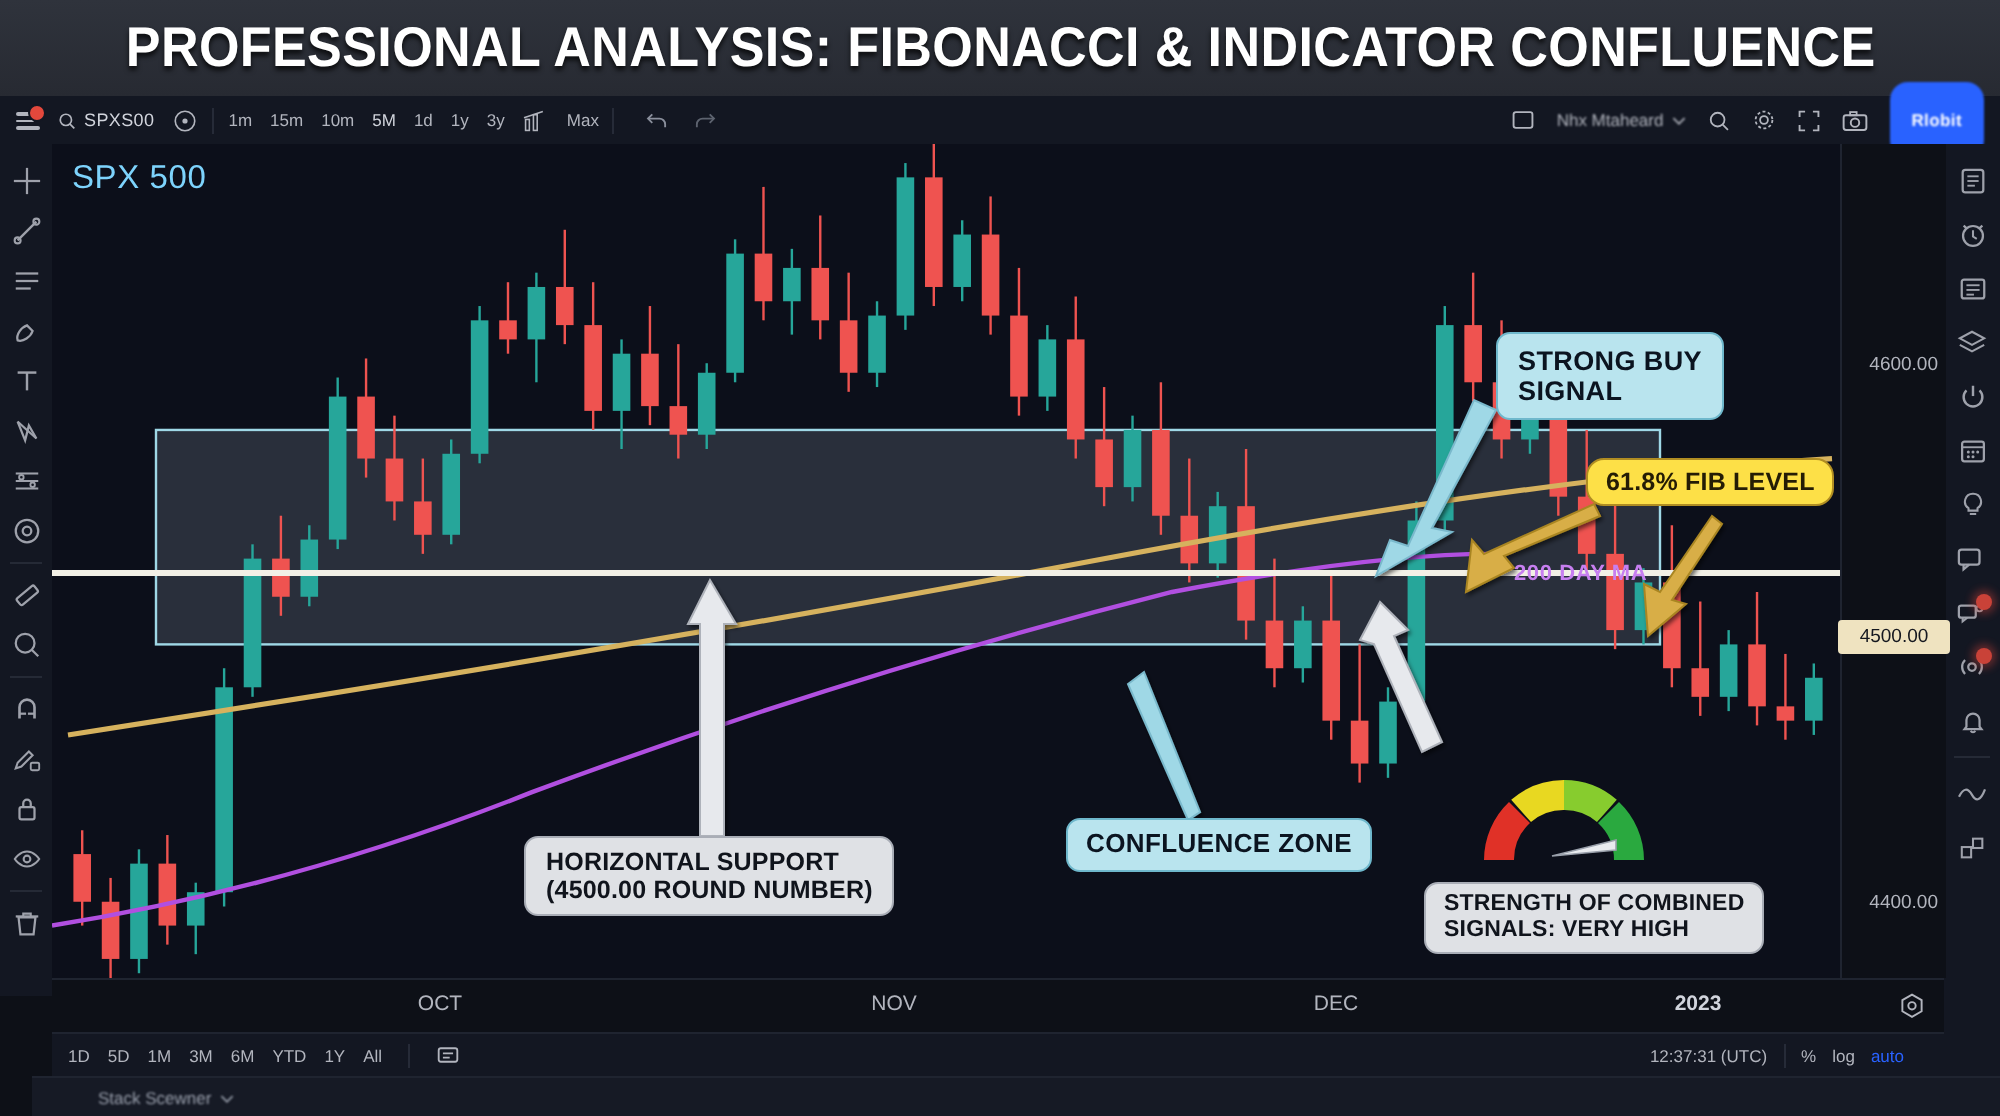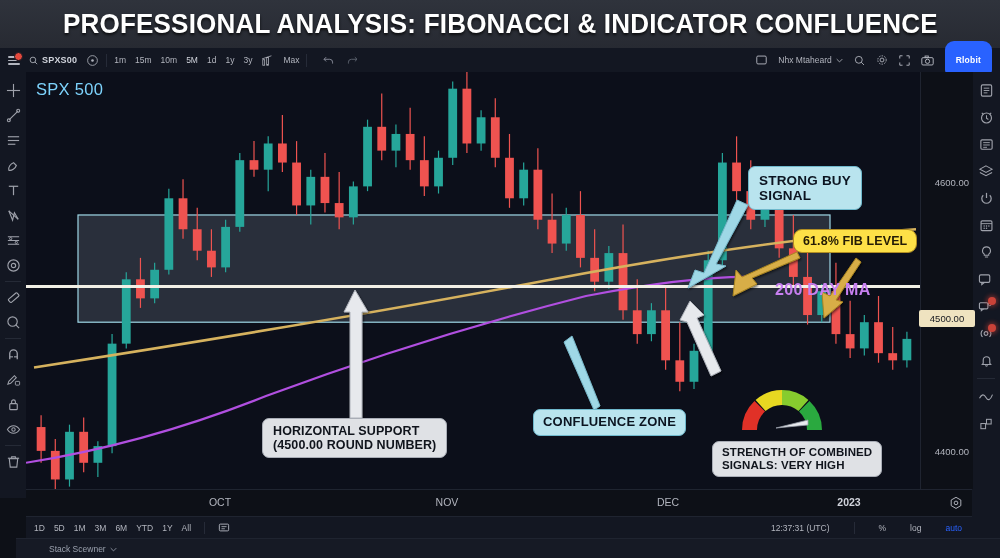--- a/index.html
+++ b/index.html
@@ -26,21 +26,21 @@
     display:flex;align-items:center;font-size:8.5px;color:#b2b5be;
   }
   .tb-ico{display:inline-flex;align-items:center;justify-content:center;color:#b2b5be;}
   #hamburger{margin-left:6px;position:relative;width:16px;height:14px;}
   #hamburger .bar{position:absolute;left:2px;height:1.5px;background:#b2b5be;border-radius:1px;}
   #hamburger .b1{top:3px;width:12px;}
   #hamburger .b2{top:6.5px;width:9px;}
   #hamburger .b3{top:10px;width:12px;}
   #ham-badge{position:absolute;right:-1px;top:-1px;width:7px;height:7px;border-radius:50%;
     background:#e3483c;border:1px solid #131722;}
-  #symbol-search{display:flex;align-items:flex-end;gap:4px;margin-left:7px;color:#d1d4dc;font-weight:bold;}
+  #symbol-search{display:flex;align-items:flex-end;gap:4px;margin-left:7px;color:#d1d4dc;}
   #symbol-search .sym{font-size:9px;letter-spacing:.2px;filter:blur(.35px);}
   .tb-div{width:1px;height:13px;background:#262b38;margin:0 7px;}
   #timeframes{display:flex;align-items:center;gap:9px;}
   #timeframes .tf{font-size:8.5px;color:#b2b5be;filter:blur(.25px);cursor:default;}
   #timeframes .tf.sel{color:#d1d4dc;}
   #undo-redo{display:flex;align-items:center;gap:11px;margin-left:9px;color:#8a8f9c;font-size:11px;}
   #tb-right{margin-left:auto;display:flex;align-items:center;gap:11px;margin-right:8px;}
   #layout-name{display:flex;align-items:center;gap:4px;color:#b2b5be;font-size:8.5px;filter:blur(.45px);}
   #publish-btn{
     background:#2962ff;color:#fff;font-size:8.5px;border-radius:9px;
@@ -96,21 +96,21 @@
   #x-settings{position:absolute;right:9px;top:6px;color:#b2b5be;}
 
   
   #bottom-toolbar{
     position:absolute;left:26px;top:516px;width:946px;height:22px;
     background:#131722;border-top:1px solid #1f2430;
     display:flex;align-items:center;font-size:8.5px;color:#b2b5be;
   }
   #ranges{display:flex;align-items:center;gap:9px;margin-left:8px;}
   #ranges .rg{filter:blur(.3px);}
-  #bt-right{margin-left:auto;display:flex;align-items:center;gap:24px;margin-right:10px;font-size:8.5px;}
+  #bt-right{margin-left:auto;display:flex;align-items:center;gap:8px;margin-right:20px;font-size:8.5px;}
   #bt-right .clock{color:#b2b5be;filter:blur(.2px);}
   #bt-right .sc{color:#b2b5be;}
   #bt-right .sc.blue{color:#2962ff;}
 
   
   #status-bar{
     position:absolute;left:0;top:538px;width:1000px;height:20px;
     background:#161a25;border-top:1px solid #1f2430;
     display:flex;align-items:center;font-size:8.5px;color:#9aa0ad;margin-left:16px;
   }
@@ -119,21 +119,21 @@
   
   .ann{position:absolute;font-weight:bold;border-radius:7px;line-height:1.12;text-align:left;white-space:pre;}
   .ann-cyan{background:#b9e4ee;color:#0b1420;border:1.5px solid #6fb8cc;}
   .ann-gold{background:#fde047;color:#241c05;border:1.5px solid #b08d22;border-radius:9px;}
   .ann-white{background:#dfe1e5;color:#10141c;border:1.5px solid #a9adb6;}
   #ann-strongbuy{left:748px;top:166px;padding:6px 10px;font-size:13.5px;letter-spacing:.2px;}
   #ann-fib{left:793px;top:229px;padding:4px 9px;font-size:12.5px;letter-spacing:.1px;}
   #ann-hsupport{left:262px;top:418px;padding:5px 10px;font-size:12.5px;letter-spacing:.1px;}
   #ann-confluence{left:533px;top:409px;padding:5px 9px;font-size:13px;letter-spacing:.2px;}
   #ann-strength{left:712px;top:441px;padding:4px 9px;font-size:11.5px;letter-spacing:.1px;}
-  #ma-label{position:absolute;left:775px;top:281px;color:#c77ff0;font-size:16px;font-weight:bold;letter-spacing:.3px;}
+  #ma-label{position:absolute;left:757px;top:281px;color:#c77ff0;font-size:11px;font-weight:bold;letter-spacing:.3px;}
 
   #gauge{position:absolute;left:732px;top:372px;width:100px;height:66px;}
   svg.overlay{position:absolute;left:0;top:0;pointer-events:none;}
 </style>
 </head>
 <body>
 
 <div id="title-banner">
   <div class="ttl">PROFESSIONAL ANALYSIS: FIBONACCI &amp; INDICATOR CONFLUENCE</div>
 </div>

